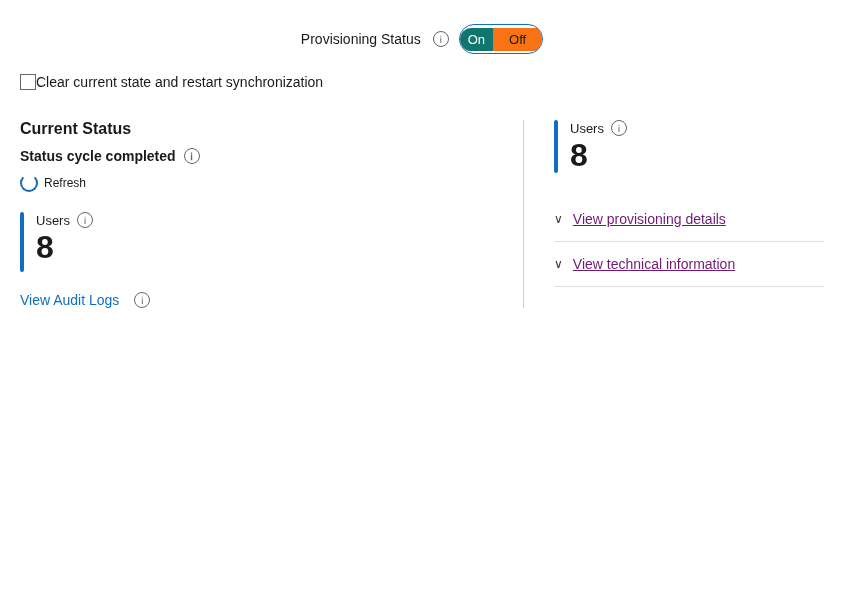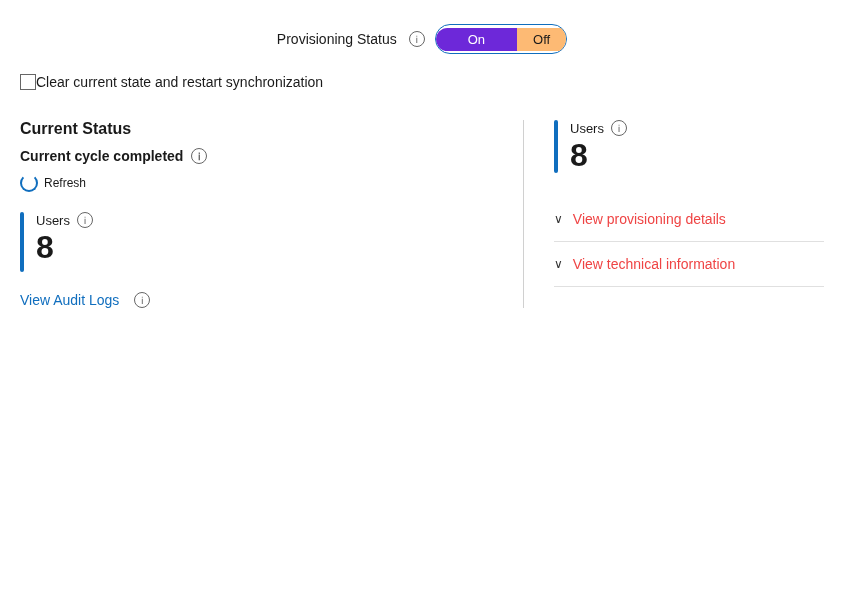--- a/index.html
+++ b/index.html
@@ -40,29 +40,29 @@
     }
     .toggle-container {
       display: flex;
       align-items: center;
       border: 1.5px solid #106ebe;
       border-radius: 20px;
       overflow: hidden;
       height: 30px;
     }
     .toggle-on {
-      background: #6d28d9;
+      background: #0f766e;
       color: #fff;
-      padding: 4px 32px;
+      padding: 4px 8px;
       font-size: 13px;
       cursor: pointer;
       border-radius: 16px 0 0 16px;
     }
     .toggle-off {
-      background: #fdba74;
+      background: #f97316;
       color: #1a1a1a;
       padding: 4px 16px;
       font-size: 13px;
       cursor: pointer;
     }
 
     
     .checkbox-row {
       display: flex;
       align-items: center;
@@ -254,21 +254,22 @@
     }
     .expandable-row:first-of-type {
       border-top: 1px solid #e0e0e0;
     }
     .chevron-icon {
       font-size: 12px;
       color: #333;
     }
     .expandable-label {
       font-size: 14px;
-      color: #ef4444;
+      color: #701a75;
+      text-decoration: underline;
     }
   </style>
 </head>
 <body>
 
 <div class="provisioning-row">
   <span class="provisioning-label">Provisioning Status</span>
   <span class="info-icon">ℹ</span>
   <div class="toggle-container">
     <div class="toggle-on">On</div>
@@ -280,21 +281,21 @@
   <div class="checkbox-box"></div>
   <span class="checkbox-label">Clear current state and restart synchronization</span>
 </div>
 
 <div class="main-layout">
 
   <div class="left-col">
     <div class="current-status-title">Current Status</div>
 
     <div class="initial-cycle-row">
-      <span>Current cycle completed</span>
+      <span>Status cycle completed</span>
       <span class="info-icon">ℹ</span>
     </div>
 
     <div class="refresh-row">
       <button class="refresh-btn">
         <span class="refresh-icon"></span>
         <span>Refresh</span>
       </button>
     </div>
 

